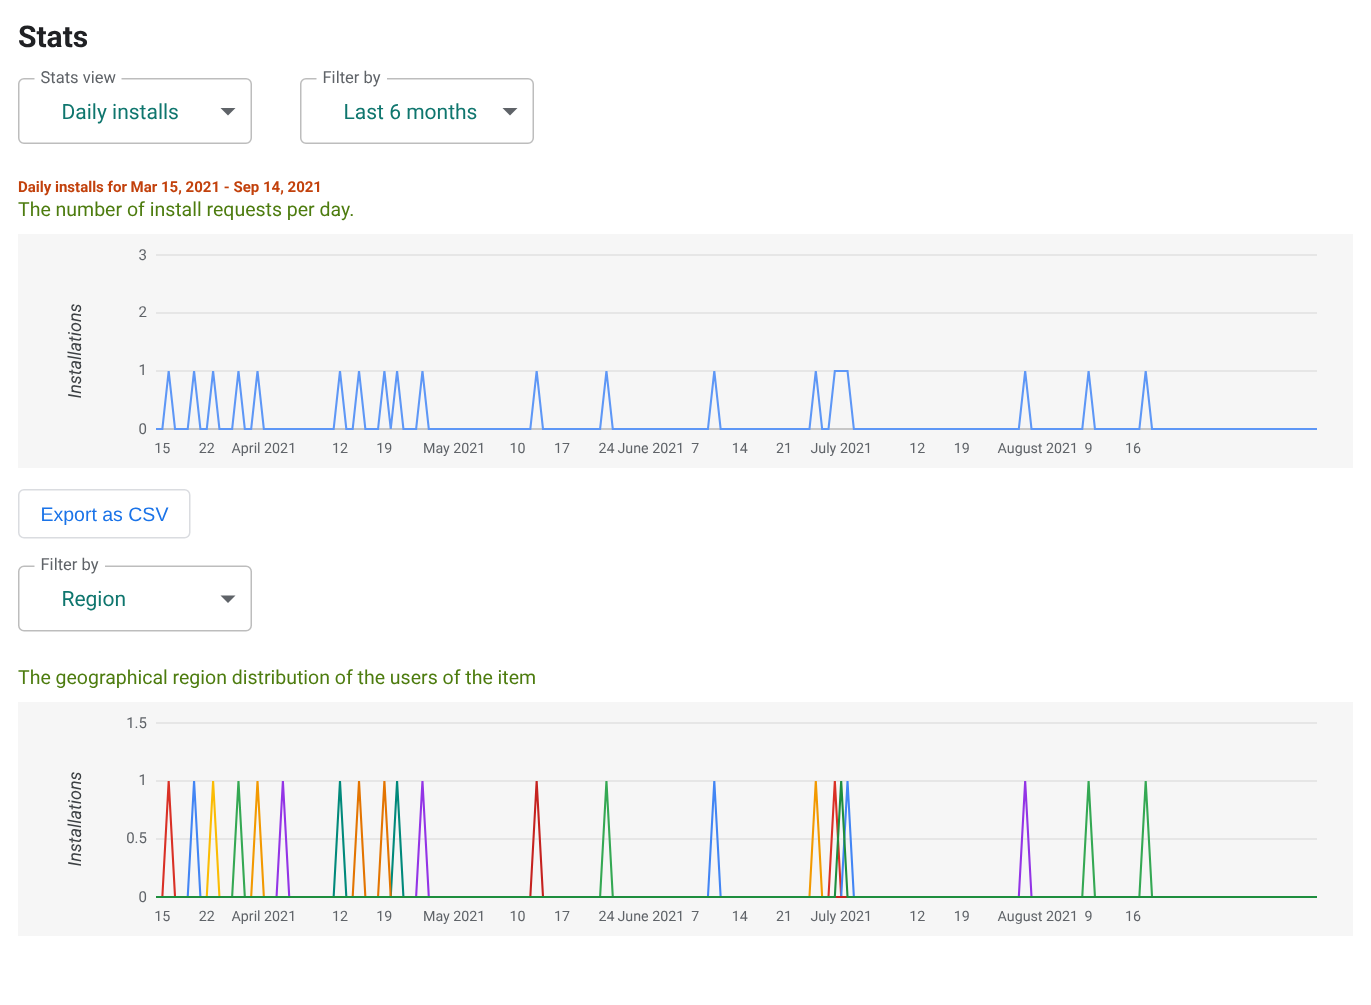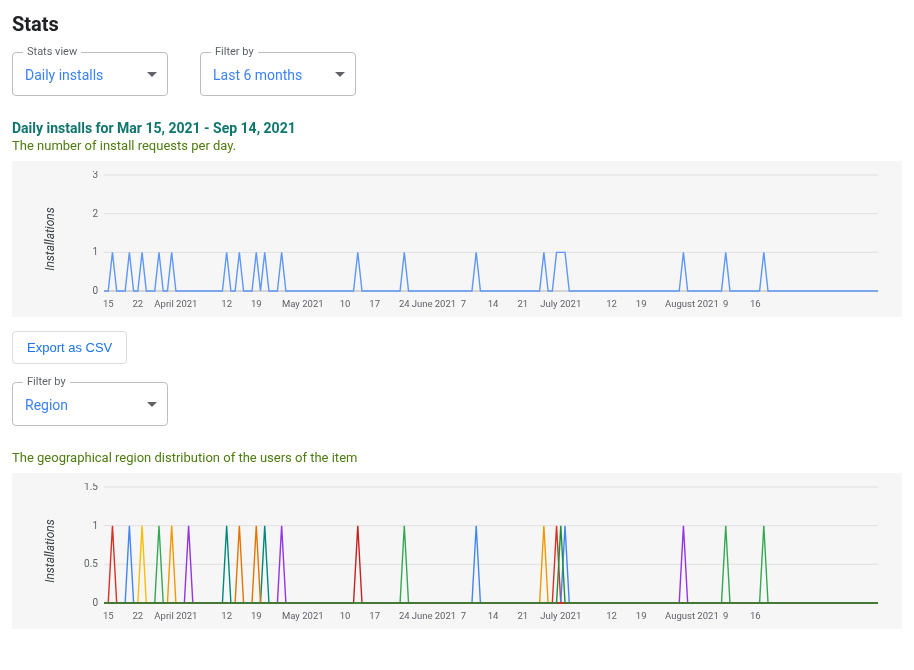--- a/index.html
+++ b/index.html
@@ -22,51 +22,51 @@
     gap: 32px;
     margin-bottom: 24px;
   }
   .select-wrap {
     position: relative;
     border: 1px solid #bdbdbd;
     border-radius: 4px;
     background: #fff;
     min-width: 156px;
     height: 44px;
-    padding: 14px 32px 8px 12px;
+    padding: 14px 32px 8px 28px;
     cursor: pointer;
   }
   .select-wrap .legend {
     position: absolute;
     top: -8px;
     left: 10px;
     background: #fff;
     padding: 0 4px;
     font-size: 11px;
     color: #5f6368;
   }
   .select-wrap .value {
     font-size: 14px;
-    color: #3b82f6;
+    color: #0f766e;
   }
   .select-wrap .caret {
     position: absolute;
     right: 10px;
     top: 50%;
     transform: translateY(-40%);
     width: 0; height: 0;
     border-left: 5px solid transparent;
     border-right: 5px solid transparent;
     border-top: 5px solid #5f6368;
   }
   .chart-heading {
-    font-size: 14px;
+    font-size: 10px;
     font-weight: 700;
     margin: 0 0 2px 0;
-    color: #0f766e;
+    color: #c2410c;
   }
   .chart-sub {
     font-size: 13px;
     color: #4d7c0f;
     margin: 0 0 8px 0;
   }
   .chart-area {
     background: #f6f6f6;
     padding: 10px 10px 6px 10px;
     position: relative;

